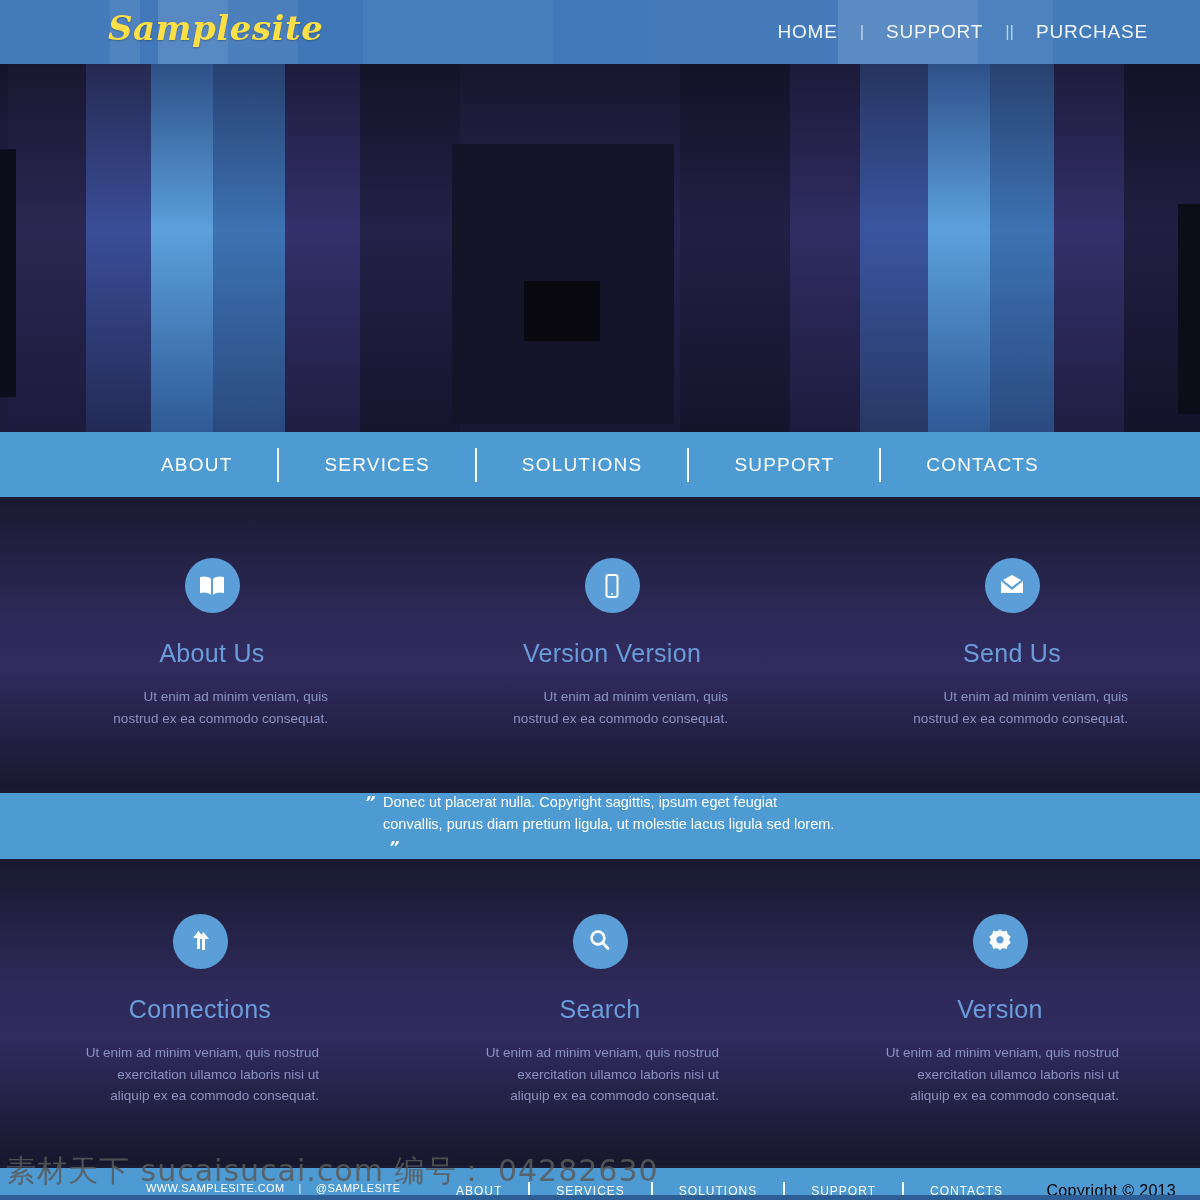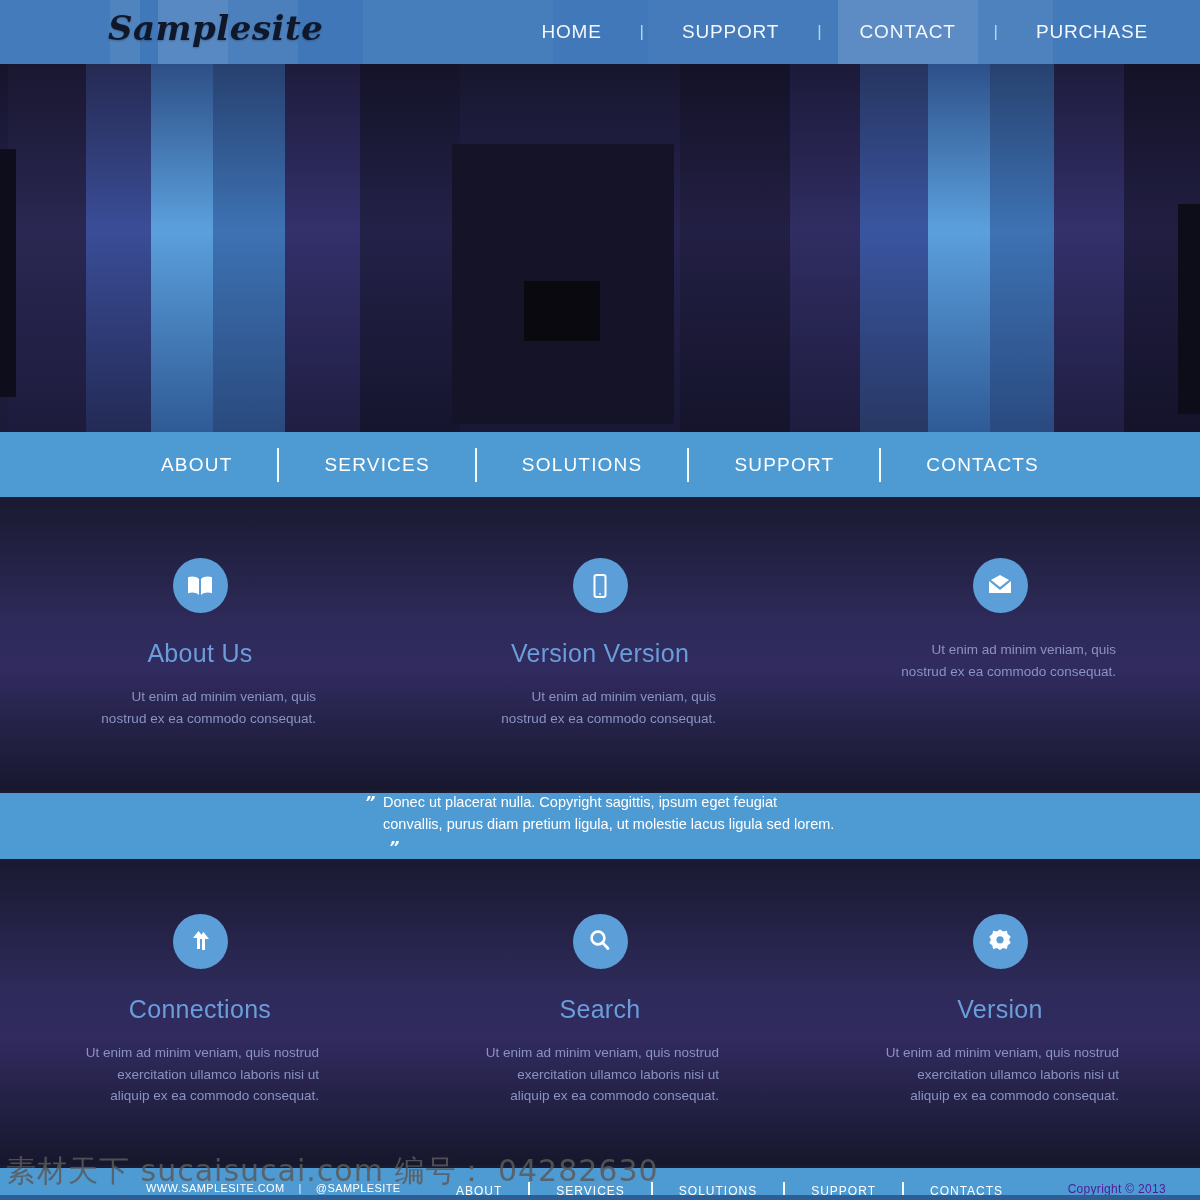--- a/index.html
+++ b/index.html
@@ -31,30 +31,30 @@
     align-items:center;
   }
   .logo {
     position:absolute;
     left:108px;
     top:8px;
     font-family:"DejaVu Serif", serif;
     font-style:italic;
     font-weight:bold;
     font-size:34px;
-    color:#0f172a;
+    color:#fde047;
     letter-spacing:0.5px;
     text-shadow:0 1px 2px rgba(0,0,0,.25);
   }
   .topnav {
     position:absolute;
     right:30px;
     display:flex;
     align-items:center;
-    gap:16px;
+    gap:0px;
   }
   .topnav a {
     color:#f2f7fc;
     font-size:19px;
     letter-spacing:0.8px;
     text-decoration:none;
     padding:0 22px;
     line-height:64px;
     display:block;
   }
@@ -99,21 +99,21 @@
   .subnav .sep {
     width:2px;
     height:34px;
     background:#ffffff;
     opacity:.95;
   }
 
   
   .features {
     background:linear-gradient(180deg,#191a31 0%,#2e2a5a 42%,#312b5f 58%,#17182e 100%);
-    padding:58px 0 60px 0;
+    padding:58px 0 60px 12px;
   }
   .features.second {
     padding:52px 0 58px 0;
     background:linear-gradient(180deg,#191a31 0%,#2e2a5a 42%,#312b5f 58%,#16172c 100%);
   }
   .row {
     display:flex;
     width:1200px;
   }
   .col {
@@ -209,24 +209,24 @@
     font-size:12px;
     letter-spacing:1px;
     text-decoration:none;
     padding:0 26px;
   }
   .footer-nav .sep {
     width:2px; height:18px; background:#ffffff; opacity:.95;
   }
   .copyright {
     position:absolute;
-    right:34px;
+    right:24px;
     top:14px;
-    color:#4c1d95;
-    font-size:12px;
+    color:#000000;
+    font-size:16px;
     letter-spacing:0.3px;
   }
   
   .watermark {
     position:absolute;
     left:0; bottom:0;
     width:1200px;
     pointer-events:none;
     font-size:30px;
     color:rgba(90,90,90,.85);
@@ -263,21 +263,20 @@
   </div>
 
   <div class="header-inner">
     <div class="logo">Samplesite</div>
 
     <nav class="topnav">
       <a>HOME</a>
       <span class="sep">|</span>
       <a>SUPPORT</a>
       <span class="sep">|</span>
-      <a>CONTACT</a>
       <span class="sep">|</span>
       <a>PURCHASE</a>
     </nav>
   </div>
 </div>
 
 <div class="hero">
   <div class="hero-stripes">
     <div style="width:8px;background:linear-gradient(180deg,#15142b,#24224a 40%,#1b1a38)"></div>
     <div style="width:78px;background:linear-gradient(180deg,#191730,#2a2752 45%,#1d1b3c)"></div>
@@ -339,20 +338,21 @@
       <div class="feat-text">Ut enim ad minim veniam, quis nostrud ex ea commodo consequat.</div>
     </div>
 
     <div class="col">
       <div class="icon-circle">
         <svg width="30" height="24" viewBox="0 0 30 24">
           <path d="M4 7 L15 16 L26 7 L26 19 L4 19 Z" fill="#ffffff"></path>
           <path d="M6 6 L15 1 L24 6 L15 13 Z" fill="#ffffff"></path>
         </svg>
       </div>
+      <div class="feat-title">Send Us</div>
       <div class="feat-text">Ut enim ad minim veniam, quis nostrud ex ea commodo consequat.</div>
     </div>
 
   </div>
 </section>
 
 <div class="quote">
   <div class="quote-inner">
     <span class="qmark open">”</span>
     <span>Donec ut placerat nulla. Copyright sagittis, ipsum eget feugiat convallis, purus diam pretium ligula, ut molestie lacus ligula sed lorem.</span>

